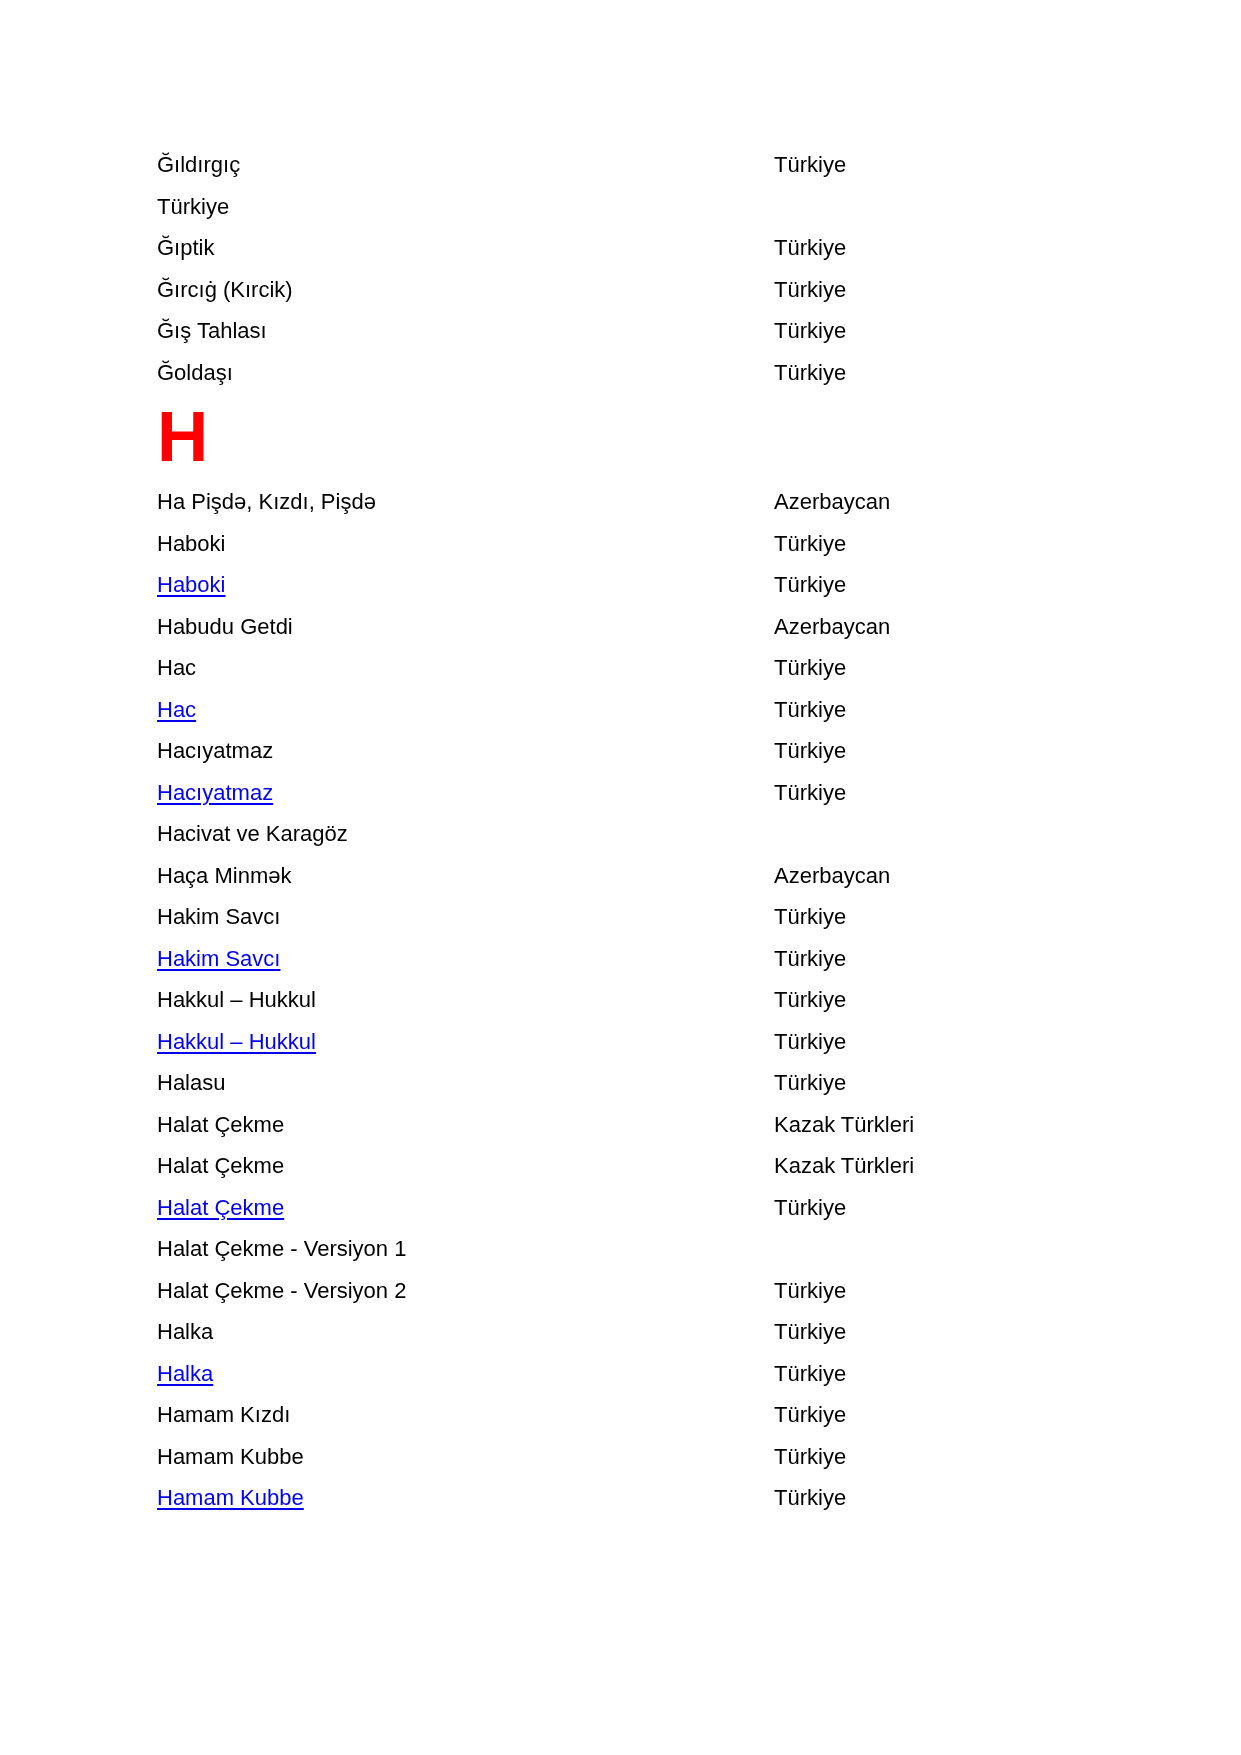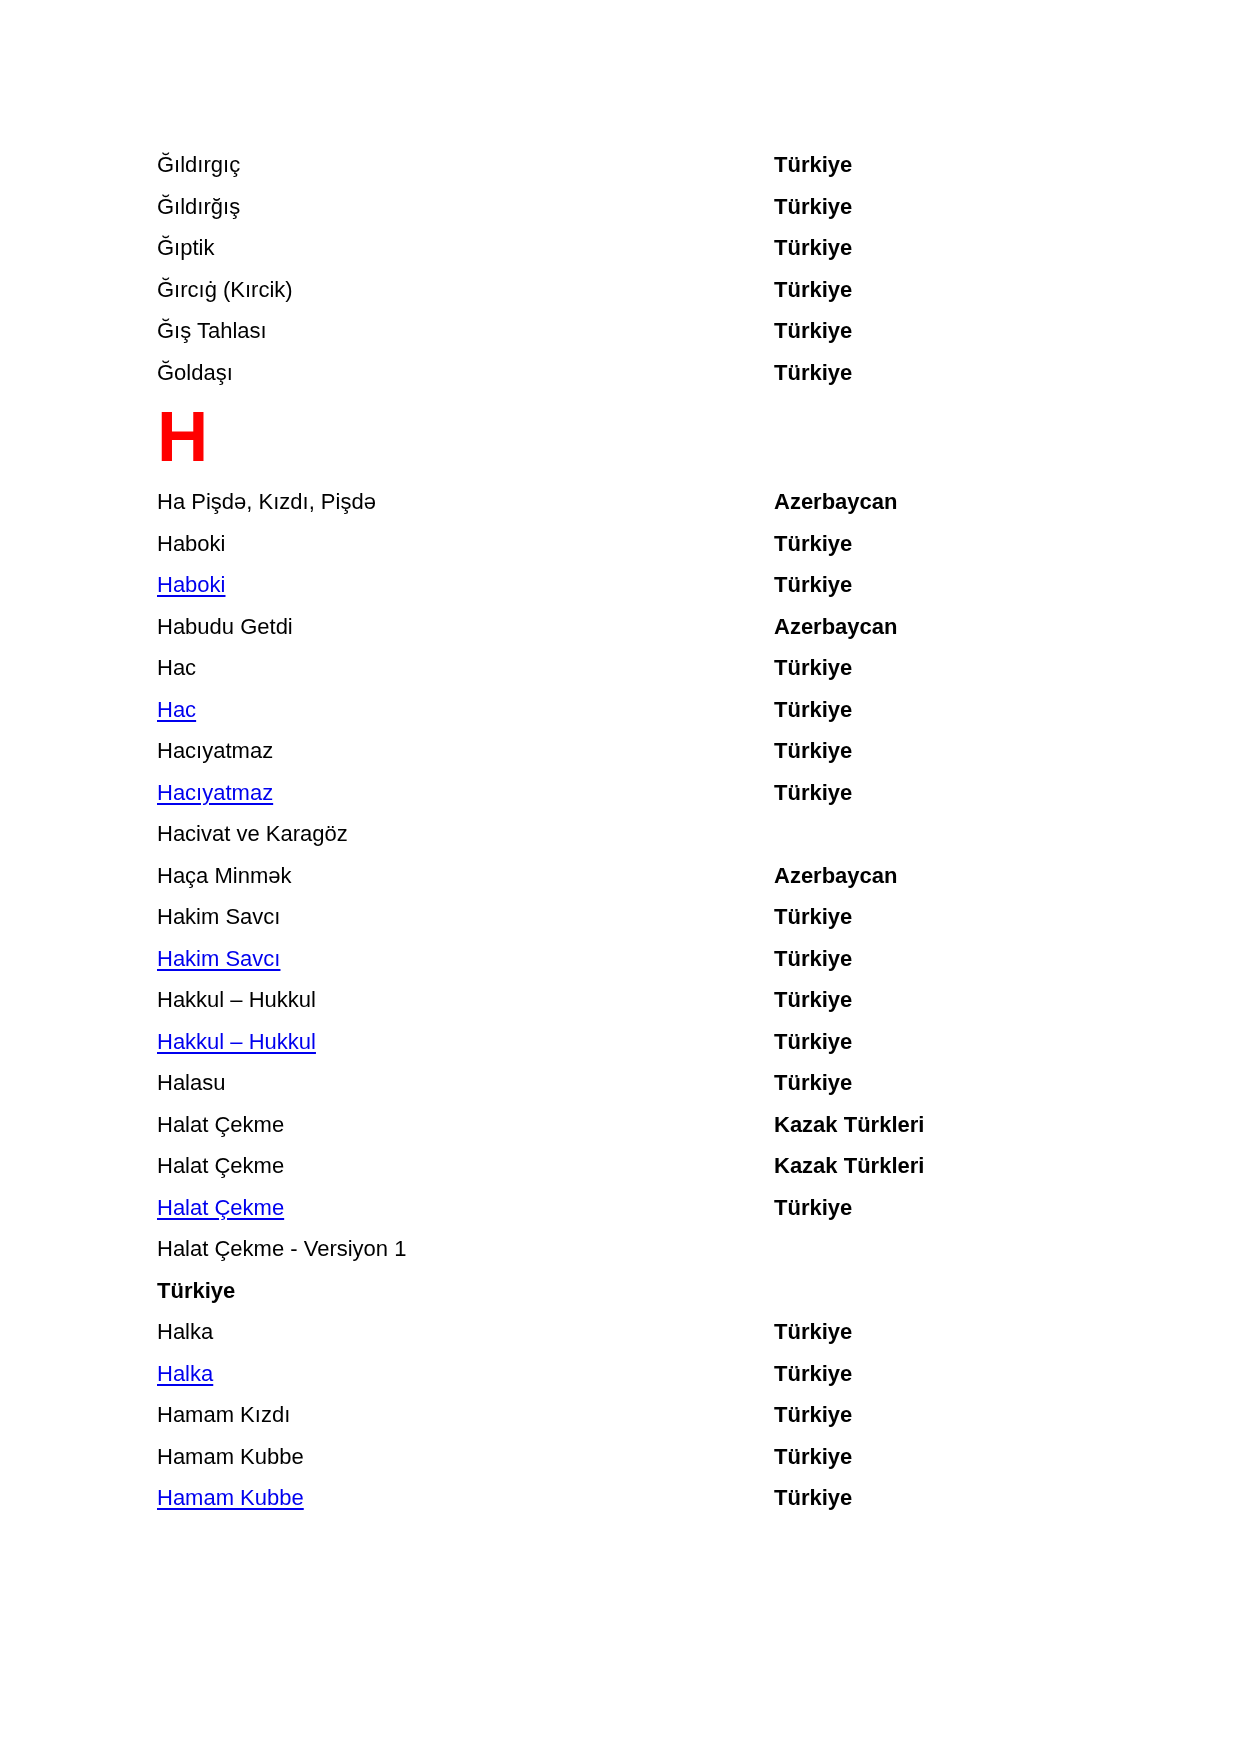--- a/index.html
+++ b/index.html
@@ -40,21 +40,20 @@
   }
   a.name{
     color:var(--link-color);
     text-decoration:underline;
     text-underline-offset:3px;
     cursor:pointer;
   }
   .country{
     flex:none;
     color:var(--text-color);
-    font-weight:bold;
   }
   .section-heading{
     height:88px;
     line-height:88px;
     font-size:71px;
     font-weight:bold;
     color:var(--heading-color);
     letter-spacing:0;
   }
 </style>
@@ -63,21 +62,20 @@
 
 <div class="page">
   <div class="content">
 
     <div id="g-rows">
         <div class="row">
           <span class="name">Ğıldırgıç</span>
           <span class="country">Türkiye</span>
         </div>
         <div class="row">
-          <span class="name">Ğıldırğış</span>
           <span class="country">Türkiye</span>
         </div>
         <div class="row">
           <span class="name">Ğıptik</span>
           <span class="country">Türkiye</span>
         </div>
         <div class="row">
           <span class="name">Ğırcıġ (Kırcik)</span>
           <span class="country">Türkiye</span>
         </div>
@@ -164,20 +162,21 @@
         </div>
         <div class="row">
           <a class="name" href="#">Halat Çekme</a>
           <span class="country">Türkiye</span>
         </div>
         <div class="row">
           <span class="name">Halat Çekme - Versiyon 1</span>
           <span class="country"></span>
         </div>
         <div class="row">
+          <span class="name">Halat Çekme - Versiyon 2</span>
           <span class="country">Türkiye</span>
         </div>
         <div class="row">
           <span class="name">Halka</span>
           <span class="country">Türkiye</span>
         </div>
         <div class="row">
           <a class="name" href="#">Halka</a>
           <span class="country">Türkiye</span>
         </div>

